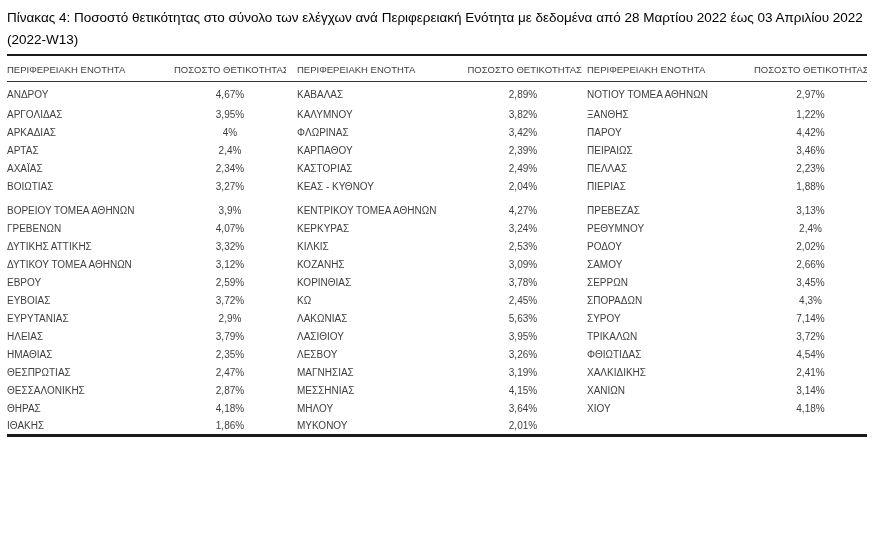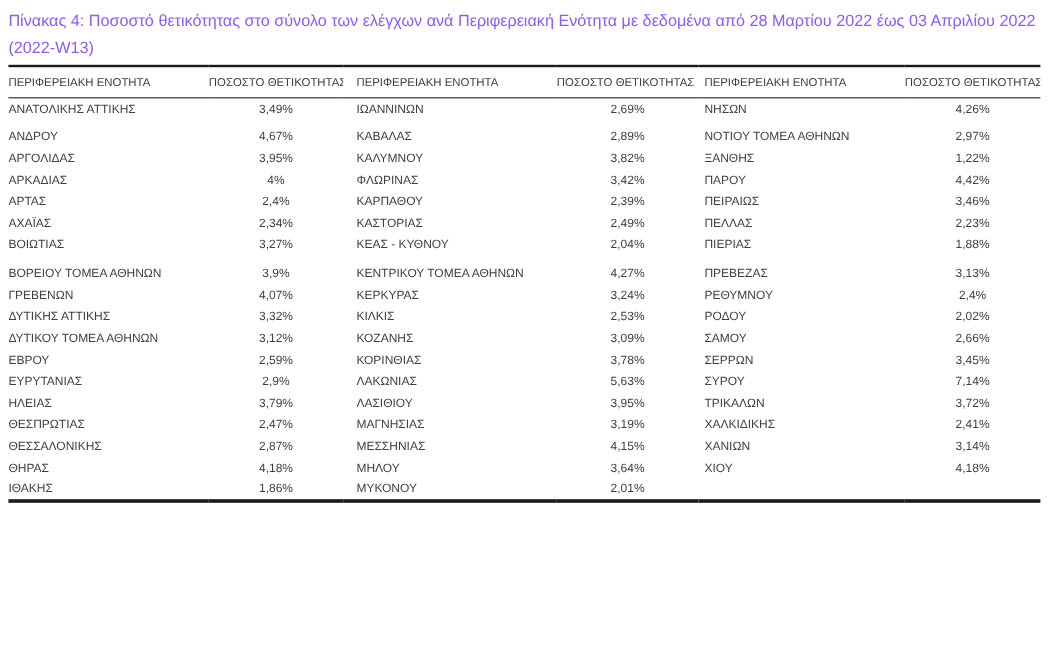--- a/index.html
+++ b/index.html
@@ -7,21 +7,21 @@
     width: 880px; height: 546px;
     background: #ffffff;
     overflow: hidden;
     font-family: "Liberation Sans", sans-serif;
     color: #3f3f3f;
   }
   .page { padding: 7px 9px 0 7px; }
   .caption {
     font-size: 13.5px;
     line-height: 22px;
-    color: #8b5cf6;
+    color: #000000;
     margin-bottom: 3px;
   }
   table.positivity {
     width: 860px;
     border-collapse: collapse;
     table-layout: fixed;
     border-top: 2px solid #1a1a1a;
     border-bottom: 3px solid #1a1a1a;
   }
   col.c0 { width: 167px; }
@@ -33,21 +33,21 @@
   thead th {
     font-size: 9.5px;
     font-weight: normal;
     color: #3d3d3d;
     text-align: left;
     padding: 8px 0 6px 0;
     border-bottom: 1px solid #333333;
     white-space: nowrap;
     overflow: hidden;
   }
-  thead th.val { text-align: left; }
+  thead th.val { text-align: right; }
   thead th.pad2 { padding-left: 11px; }
   thead th.pad4 { padding-left: 5px; }
   tbody td {
     font-size: 10px;
     height: 18px;
     vertical-align: middle;
     white-space: nowrap;
     overflow: hidden;
     color: #3f3f3f;
   }
@@ -80,28 +80,20 @@
       <tr>
         <th class="name">ΠΕΡΙΦΕΡΕΙΑΚΗ ΕΝΟΤΗΤΑ</th>
         <th class="val">ΠΟΣΟΣΤΟ ΘΕΤΙΚΟΤΗΤΑΣ</th>
         <th class="name pad2">ΠΕΡΙΦΕΡΕΙΑΚΗ ΕΝΟΤΗΤΑ</th>
         <th class="val">ΠΟΣΟΣΤΟ ΘΕΤΙΚΟΤΗΤΑΣ</th>
         <th class="name pad4">ΠΕΡΙΦΕΡΕΙΑΚΗ ΕΝΟΤΗΤΑ</th>
         <th class="val">ΠΟΣΟΣΤΟ ΘΕΤΙΚΟΤΗΤΑΣ</th>
       </tr>
     </thead>
     <tbody>
-        <tr>
-          <td class="name c0">ΑΝΑΤΟΛΙΚΗΣ ΑΤΤΙΚΗΣ</td>
-          <td class="val c1">3,49%</td>
-          <td class="name c2">ΙΩΑΝΝΙΝΩΝ</td>
-          <td class="val c3">2,69%</td>
-          <td class="name c4">ΝΗΣΩΝ</td>
-          <td class="val c5">4,26%</td>
-        </tr>
         <tr class="gap">
           <td class="name c0">ΑΝΔΡΟΥ</td>
           <td class="val c1">4,67%</td>
           <td class="name c2">ΚΑΒΑΛΑΣ</td>
           <td class="val c3">2,89%</td>
           <td class="name c4">ΝΟΤΙΟΥ ΤΟΜΕΑ ΑΘΗΝΩΝ</td>
           <td class="val c5">2,97%</td>
         </tr>
         <tr>
           <td class="name c0">ΑΡΓΟΛΙΔΑΣ</td>
@@ -177,36 +169,52 @@
         </tr>
         <tr>
           <td class="name c0">ΕΒΡΟΥ</td>
           <td class="val c1">2,59%</td>
           <td class="name c2">ΚΟΡΙΝΘΙΑΣ</td>
           <td class="val c3">3,78%</td>
           <td class="name c4">ΣΕΡΡΩΝ</td>
           <td class="val c5">3,45%</td>
         </tr>
         <tr>
+          <td class="name c0">ΕΥΒΟΙΑΣ</td>
+          <td class="val c1">3,72%</td>
+          <td class="name c2">ΚΩ</td>
+          <td class="val c3">2,45%</td>
+          <td class="name c4">ΣΠΟΡΑΔΩΝ</td>
+          <td class="val c5">4,3%</td>
+        </tr>
+        <tr>
           <td class="name c0">ΕΥΡΥΤΑΝΙΑΣ</td>
           <td class="val c1">2,9%</td>
           <td class="name c2">ΛΑΚΩΝΙΑΣ</td>
           <td class="val c3">5,63%</td>
           <td class="name c4">ΣΥΡΟΥ</td>
           <td class="val c5">7,14%</td>
         </tr>
         <tr>
           <td class="name c0">ΗΛΕΙΑΣ</td>
           <td class="val c1">3,79%</td>
           <td class="name c2">ΛΑΣΙΘΙΟΥ</td>
           <td class="val c3">3,95%</td>
           <td class="name c4">ΤΡΙΚΑΛΩΝ</td>
           <td class="val c5">3,72%</td>
         </tr>
         <tr>
+          <td class="name c0">ΗΜΑΘΙΑΣ</td>
+          <td class="val c1">2,35%</td>
+          <td class="name c2">ΛΕΣΒΟΥ</td>
+          <td class="val c3">3,26%</td>
+          <td class="name c4">ΦΘΙΩΤΙΔΑΣ</td>
+          <td class="val c5">4,54%</td>
+        </tr>
+        <tr>
           <td class="name c0">ΘΕΣΠΡΩΤΙΑΣ</td>
           <td class="val c1">2,47%</td>
           <td class="name c2">ΜΑΓΝΗΣΙΑΣ</td>
           <td class="val c3">3,19%</td>
           <td class="name c4">ΧΑΛΚΙΔΙΚΗΣ</td>
           <td class="val c5">2,41%</td>
         </tr>
         <tr>
           <td class="name c0">ΘΕΣΣΑΛΟΝΙΚΗΣ</td>
           <td class="val c1">2,87%</td>

